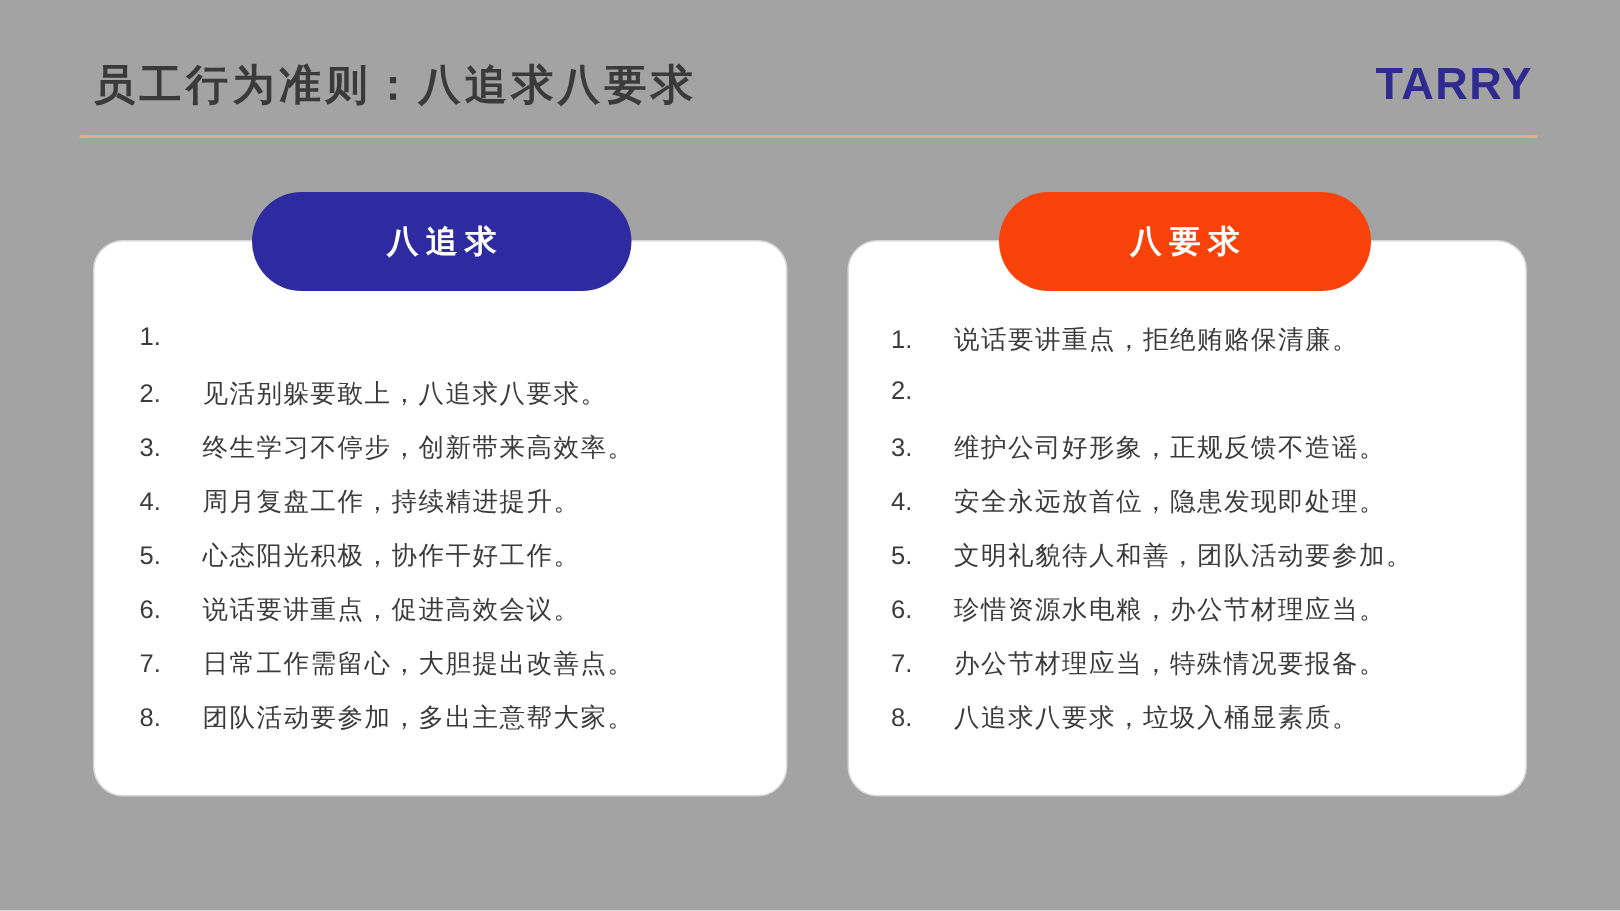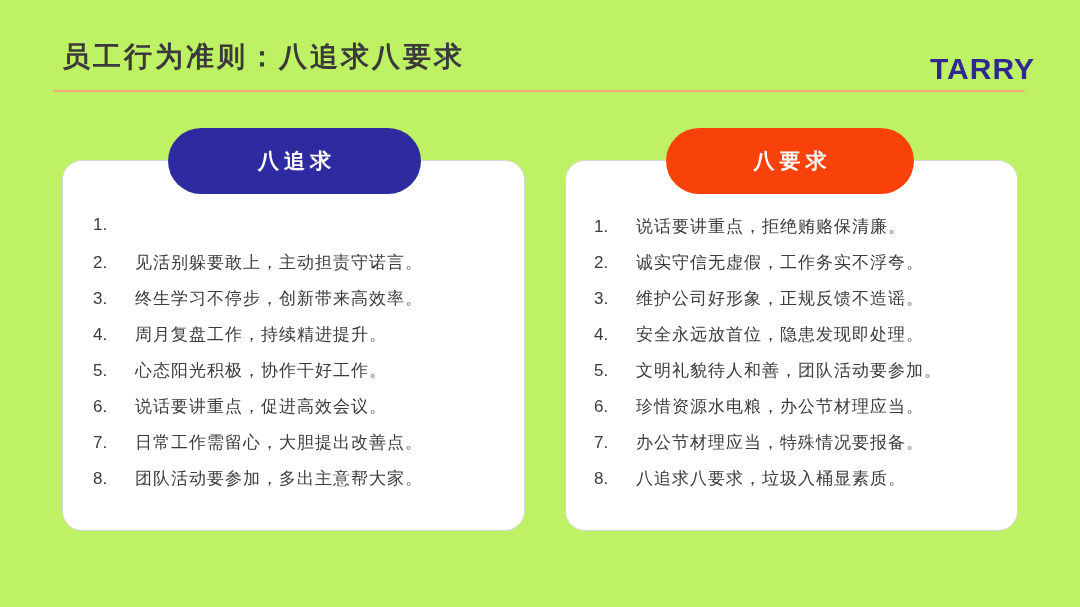--- a/index.html
+++ b/index.html
@@ -9,21 +9,21 @@
     height:607px;
     background:#ffffff;
     font-family:"Liberation Sans","DejaVu Sans",sans-serif;
     overflow:hidden;
   }
 
   .slide {
     position:relative;
     width:1080px;
     height:607px;
-    background:#bef264;
+    background:#a3a3a3;
   }
 
   
   .header {
     position:absolute;
     left:0; top:0;
     width:1080px;
     height:92px;
   }
 
@@ -34,29 +34,28 @@
     font-size:28px;
     font-weight:bold;
     letter-spacing:3px;
     color:#3a3a3a;
     white-space:nowrap;
     line-height:1;
   }
 
   .brand-logo {
     position:absolute;
-    right:45px;
+    right:58px;
     top:42px;
     font-size:30px;
     font-weight:bold;
     letter-spacing:1px;
     color:#2e2a8f;
     line-height:1;
     white-space:nowrap;
-    margin-top:12px;
   }
 
   .header-rule {
     position:absolute;
     left:53px;
     top:90px;
     width:972px;
     height:2px;
     background:#f2a883;
     border-radius:2px;
@@ -161,21 +160,21 @@
 
     <div class="card card-left">
       <div class="pill pill-left">八追求</div>
 
       <div class="list">
         <div class="list-item">
           <span class="item-number">1.</span>
         </div>
         <div class="list-item">
           <span class="item-number">2.</span>
-          <span class="item-text">见活别躲要敢上，主动担责守诺言。</span>
+          <span class="item-text">见活别躲要敢上，八追求八要求。</span>
         </div>
         <div class="list-item">
           <span class="item-number">3.</span>
           <span class="item-text">终生学习不停步，创新带来高效率。</span>
         </div>
         <div class="list-item">
           <span class="item-number">4.</span>
           <span class="item-text">周月复盘工作，持续精进提升。</span>
         </div>
         <div class="list-item">
@@ -200,21 +199,20 @@
     <div class="card card-right">
       <div class="pill pill-right">八要求</div>
 
       <div class="list">
         <div class="list-item">
           <span class="item-number">1.</span>
           <span class="item-text">说话要讲重点，拒绝贿赂保清廉。</span>
         </div>
         <div class="list-item">
           <span class="item-number">2.</span>
-          <span class="item-text">诚实守信无虚假，工作务实不浮夸。</span>
         </div>
         <div class="list-item">
           <span class="item-number">3.</span>
           <span class="item-text">维护公司好形象，正规反馈不造谣。</span>
         </div>
         <div class="list-item">
           <span class="item-number">4.</span>
           <span class="item-text">安全永远放首位，隐患发现即处理。</span>
         </div>
         <div class="list-item">

